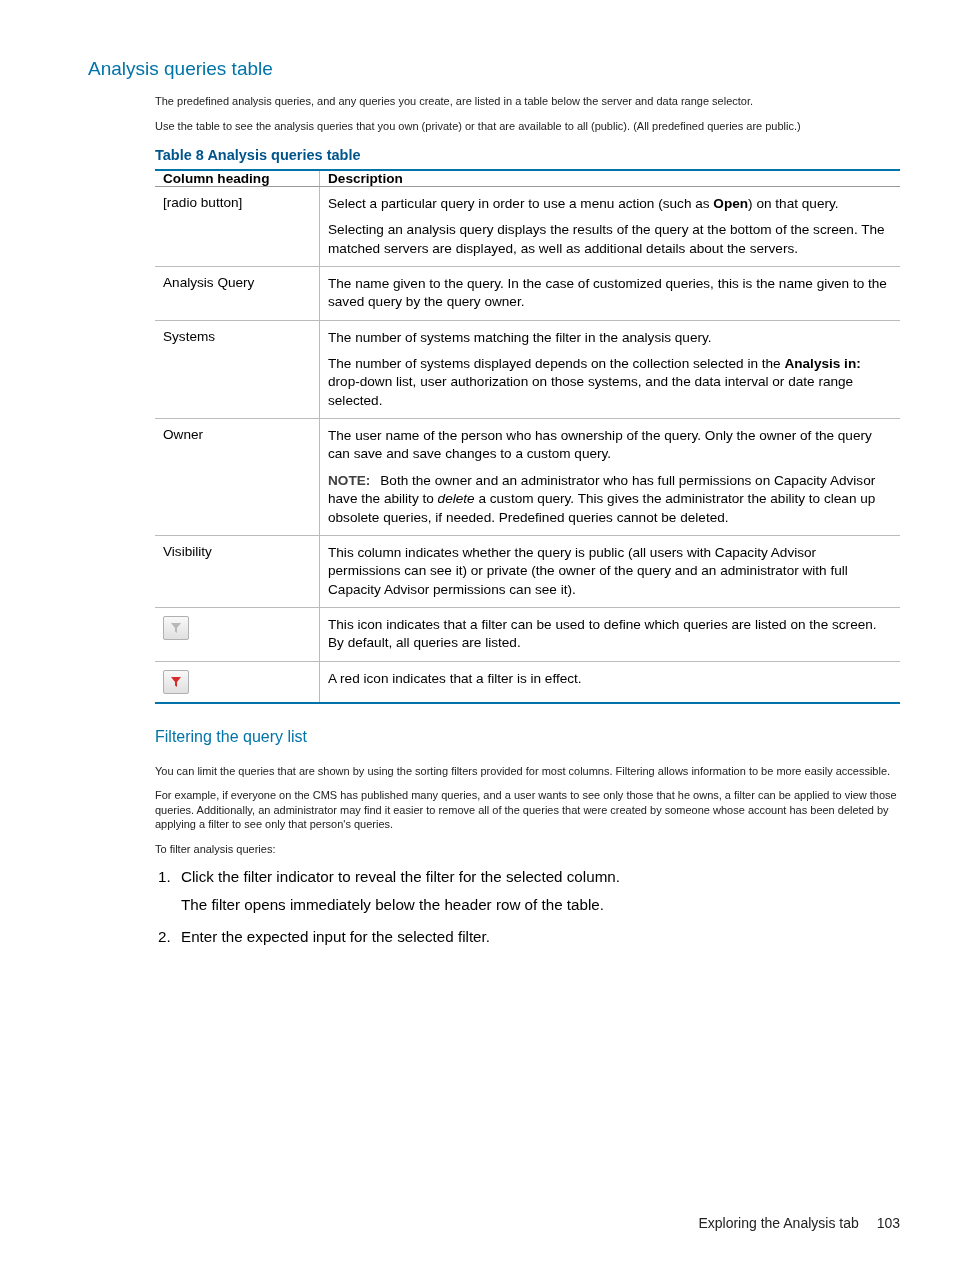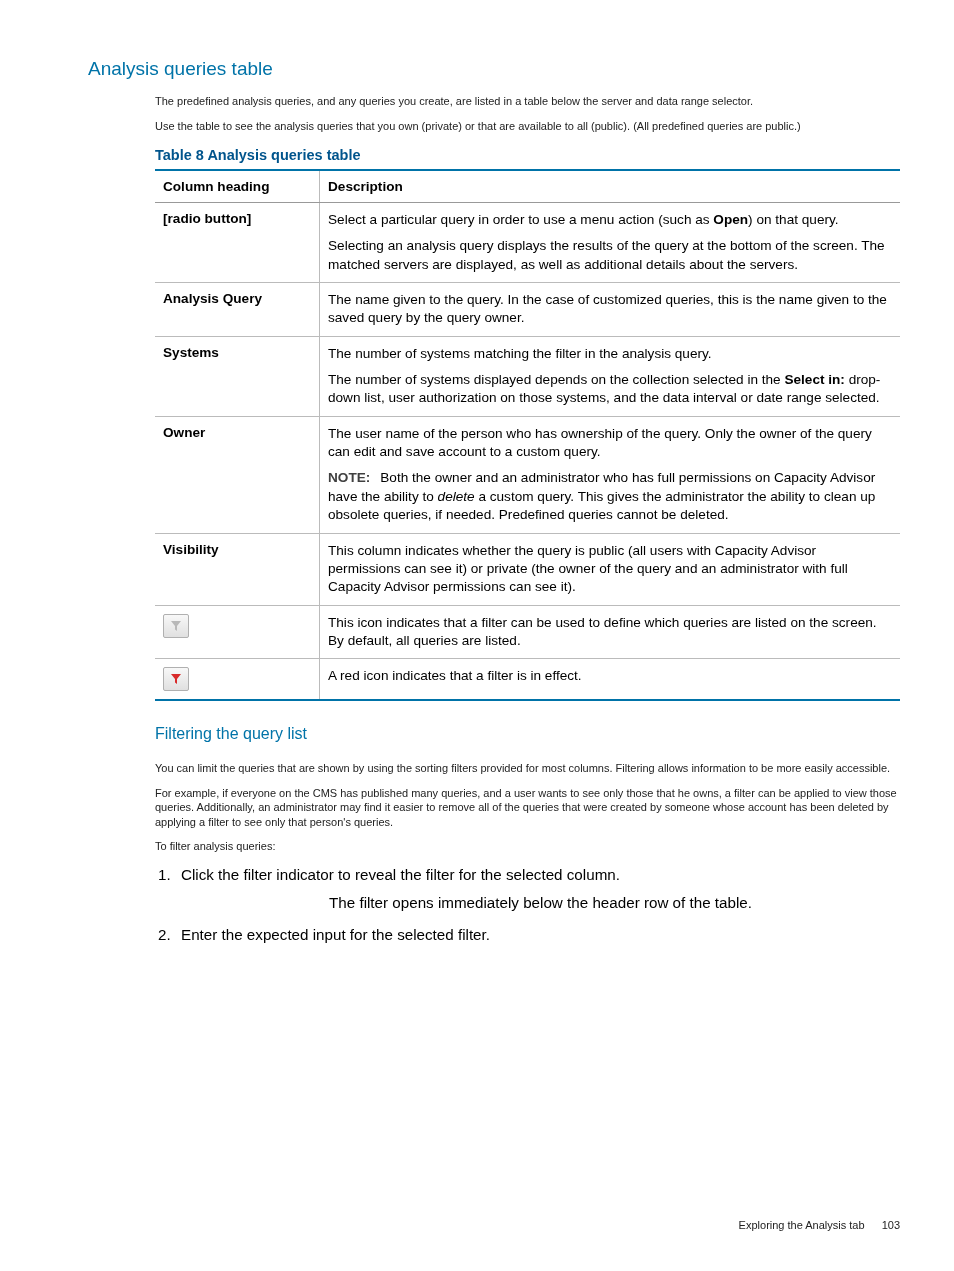--- a/index.html
+++ b/index.html
@@ -39,33 +39,33 @@
   table.doc-table {
     border-collapse: collapse;
     width: 100%;
     font-size: 13.6px;
     border-top: 2px solid #0073a8;
     border-bottom: 2px solid #0073a8;
   }
   table.doc-table th {
     text-align: left;
     font-weight: bold;
-    padding: 8px 8px;
+    padding: 0 8px;
     border-bottom: 1px solid #999;
     vertical-align: top;
   }
   table.doc-table td {
     padding: 8px 8px;
     border-top: 1px solid #bbb;
     vertical-align: top;
   }
   table.doc-table td:first-child {
     width: 148px;
     border-right: 1px solid #bbb;
-    font-weight: bold;
+    font-weight: normal;
   }
   table.doc-table th:first-child {
     width: 148px;
     border-right: 1px solid #bbb;
   }
   .row-plain td:first-child { font-weight: normal; }
   .desc p { margin: 0 0 8px 0; line-height: 1.35; }
   .desc p:last-child { margin-bottom: 0; }
   .note-label {
     color: #404040;
@@ -90,26 +90,26 @@
     font-size: 16px;
     margin: 24px 0 18px 0;
   }
   ol.steps {
     font-size: 15.2px;
     line-height: 1.45;
     padding-left: 20px;
     margin: 6px 0 0 0;
   }
   ol.steps li { padding-left: 6px; margin-bottom: 10px; }
-  ol.steps li p { margin: 6px 0 0 0; text-align: center; }
+  ol.steps li p { margin: 6px 0 0 0; }
   .footer {
     position: absolute;
     bottom: 40px;
     right: 54px;
-    font-size: 11px;
+    font-size: 14px;
     color: #222;
   }
   .footer .pagenum { margin-left: 14px; }
 </style>
 </head>
 <body>
 
 <div class="page">
 
   <h2 class="section-title">Analysis queries table</h2>
@@ -138,27 +138,27 @@
         <tr>
           <td>Analysis Query</td>
           <td class="desc">
             <p>The name given to the query. In the case of customized queries, this is the name given to the saved query by the query owner.</p>
           </td>
         </tr>
         <tr>
           <td>Systems</td>
           <td class="desc">
             <p>The number of systems matching the filter in the analysis query.</p>
-            <p><span>The number of systems displayed depends on the collection selected in the </span><span class="bold">Select in:</span><span> drop-down list, user authorization on those systems, and the data interval or date range selected.</span></p>
+            <p><span>The number of systems displayed depends on the collection selected in the </span><span class="bold">Analysis in:</span><span> drop-down list, user authorization on those systems, and the data interval or date range selected.</span></p>
           </td>
         </tr>
         <tr>
           <td>Owner</td>
           <td class="desc">
-            <p>The user name of the person who has ownership of the query. Only the owner of the query can edit and save account to a custom query.</p>
+            <p>The user name of the person who has ownership of the query. Only the owner of the query can save and save changes to a custom query.</p>
             <p><span class="note-label">NOTE:</span><span>Both the owner and an administrator who has full permissions on Capacity Advisor have the ability to </span><span class="italic">delete</span><span> a custom query. This gives the administrator the ability to clean up obsolete queries, if needed. Predefined queries cannot be deleted.</span></p>
           </td>
         </tr>
         <tr>
           <td>Visibility</td>
           <td class="desc">
             <p>This column indicates whether the query is public (all users with Capacity Advisor permissions can see it) or private (the owner of the query and an administrator with full Capacity Advisor permissions can see it).</p>
           </td>
         </tr>
         <tr>

